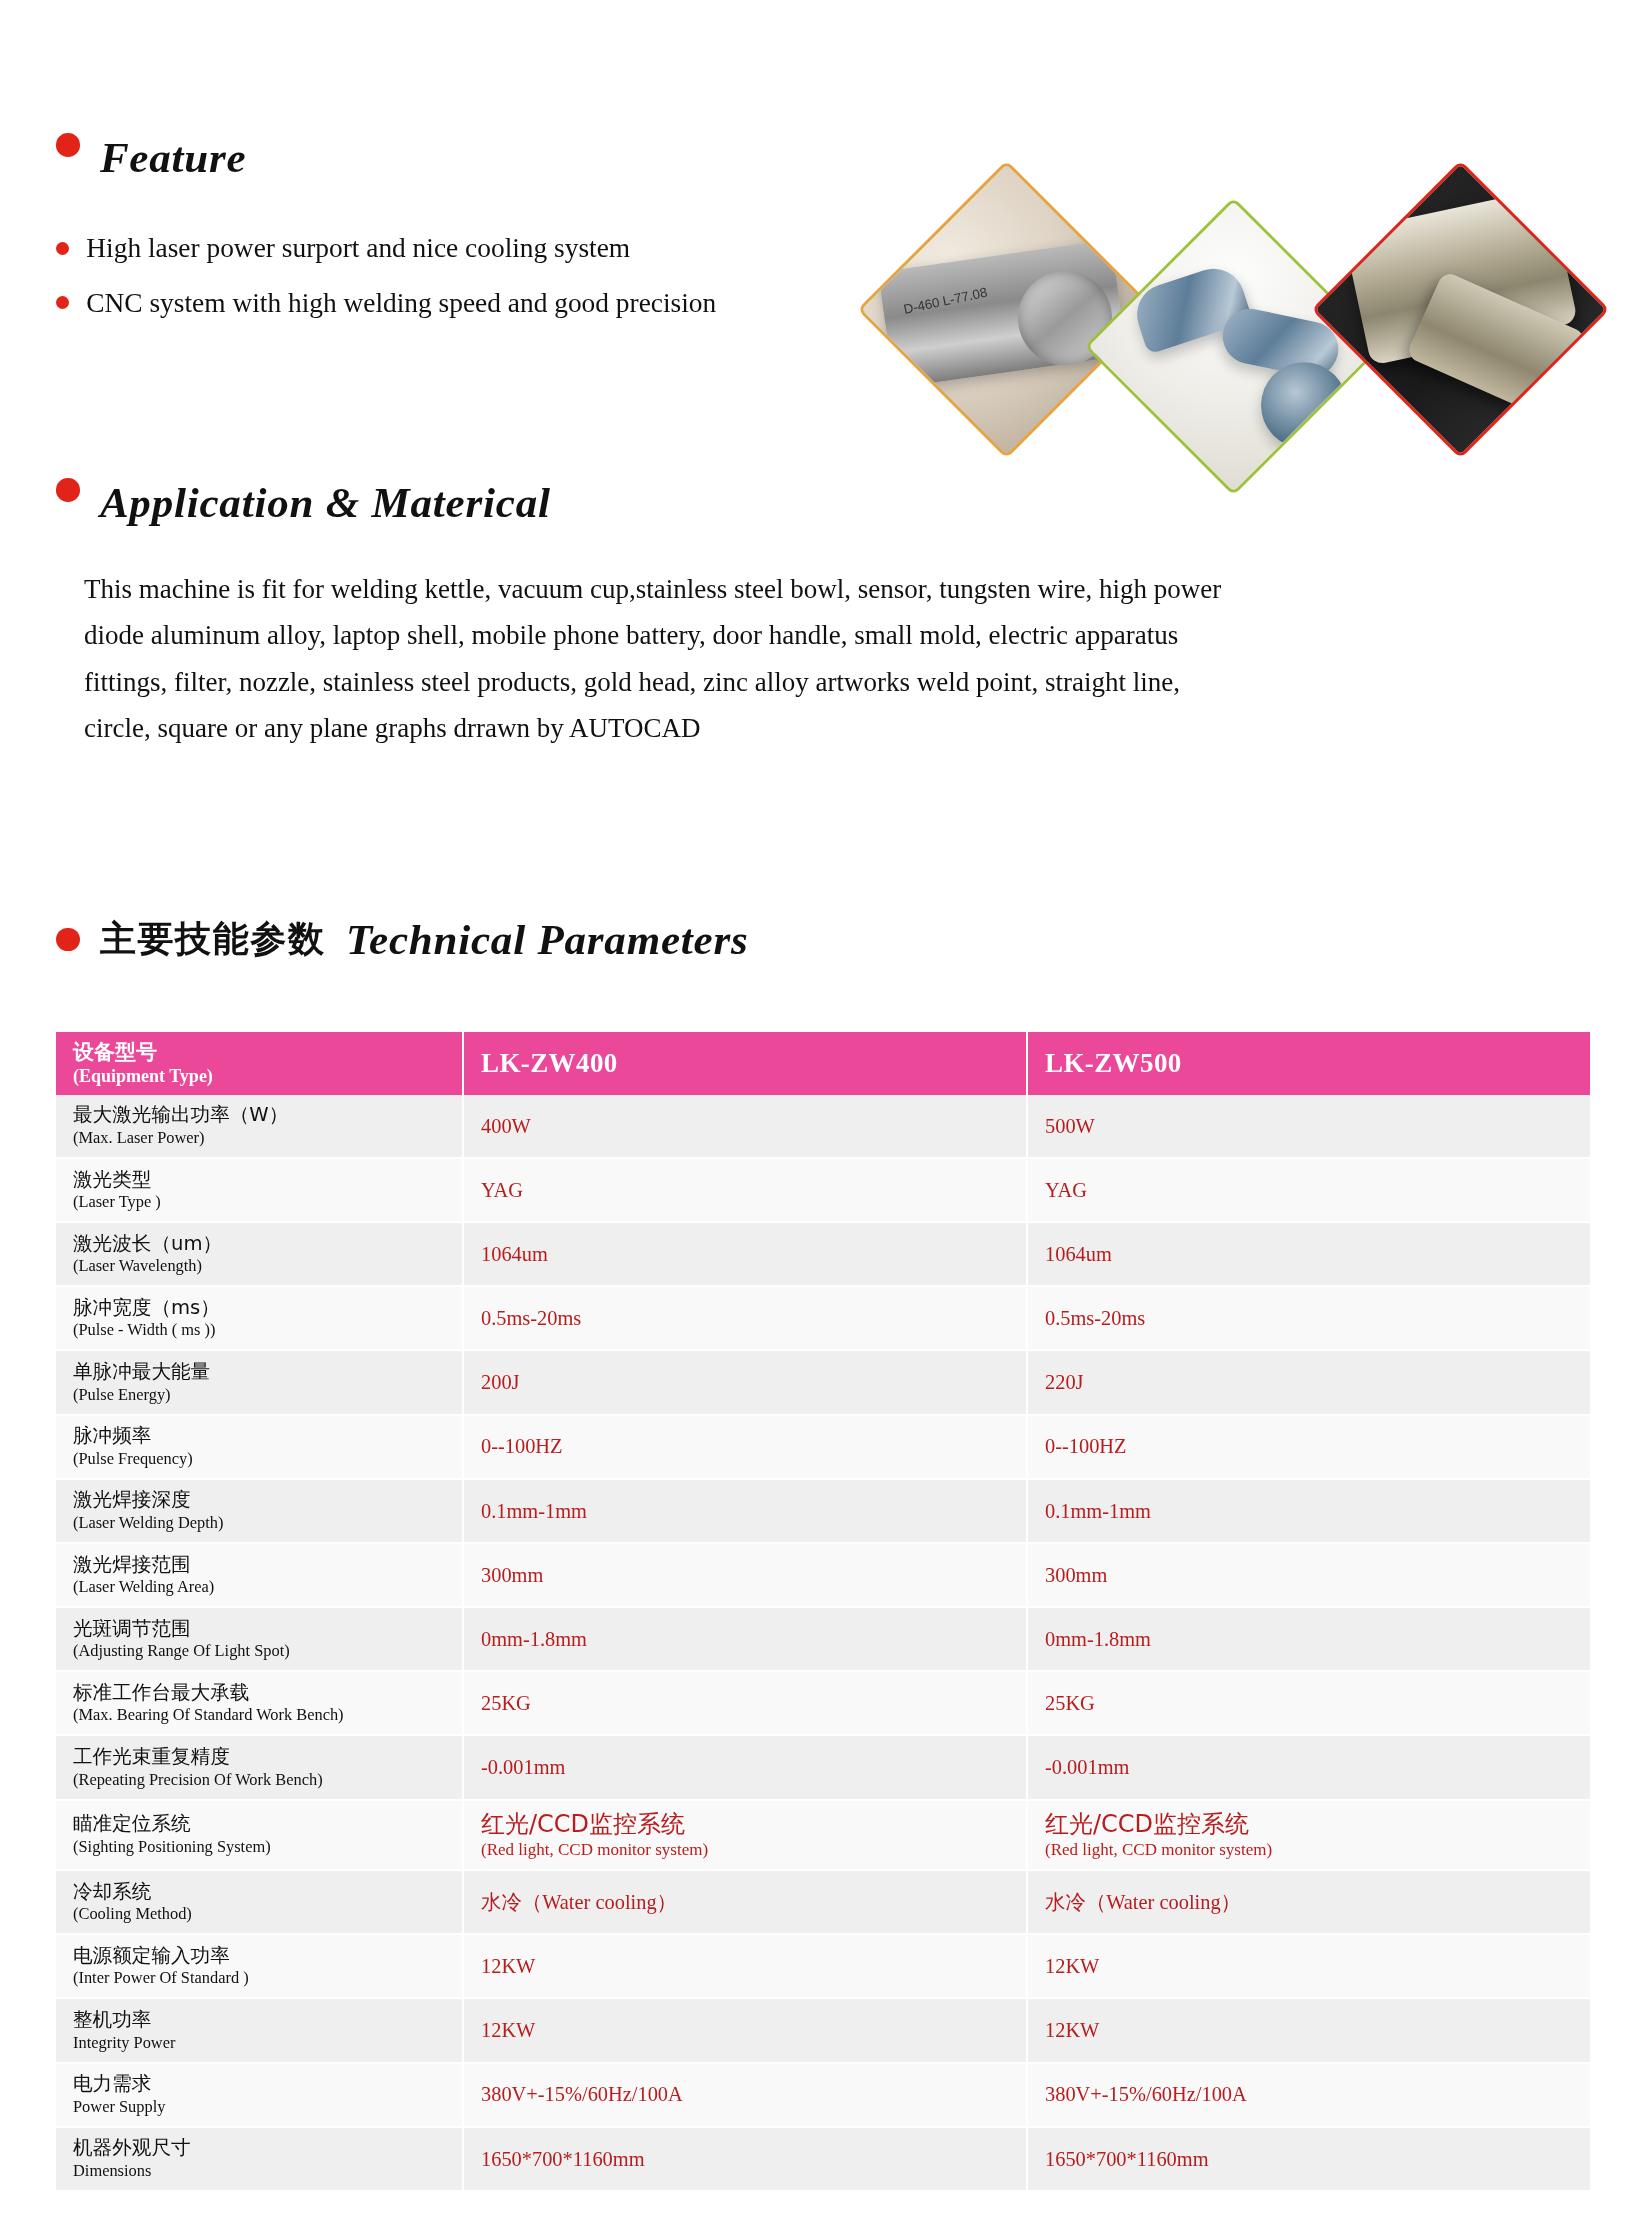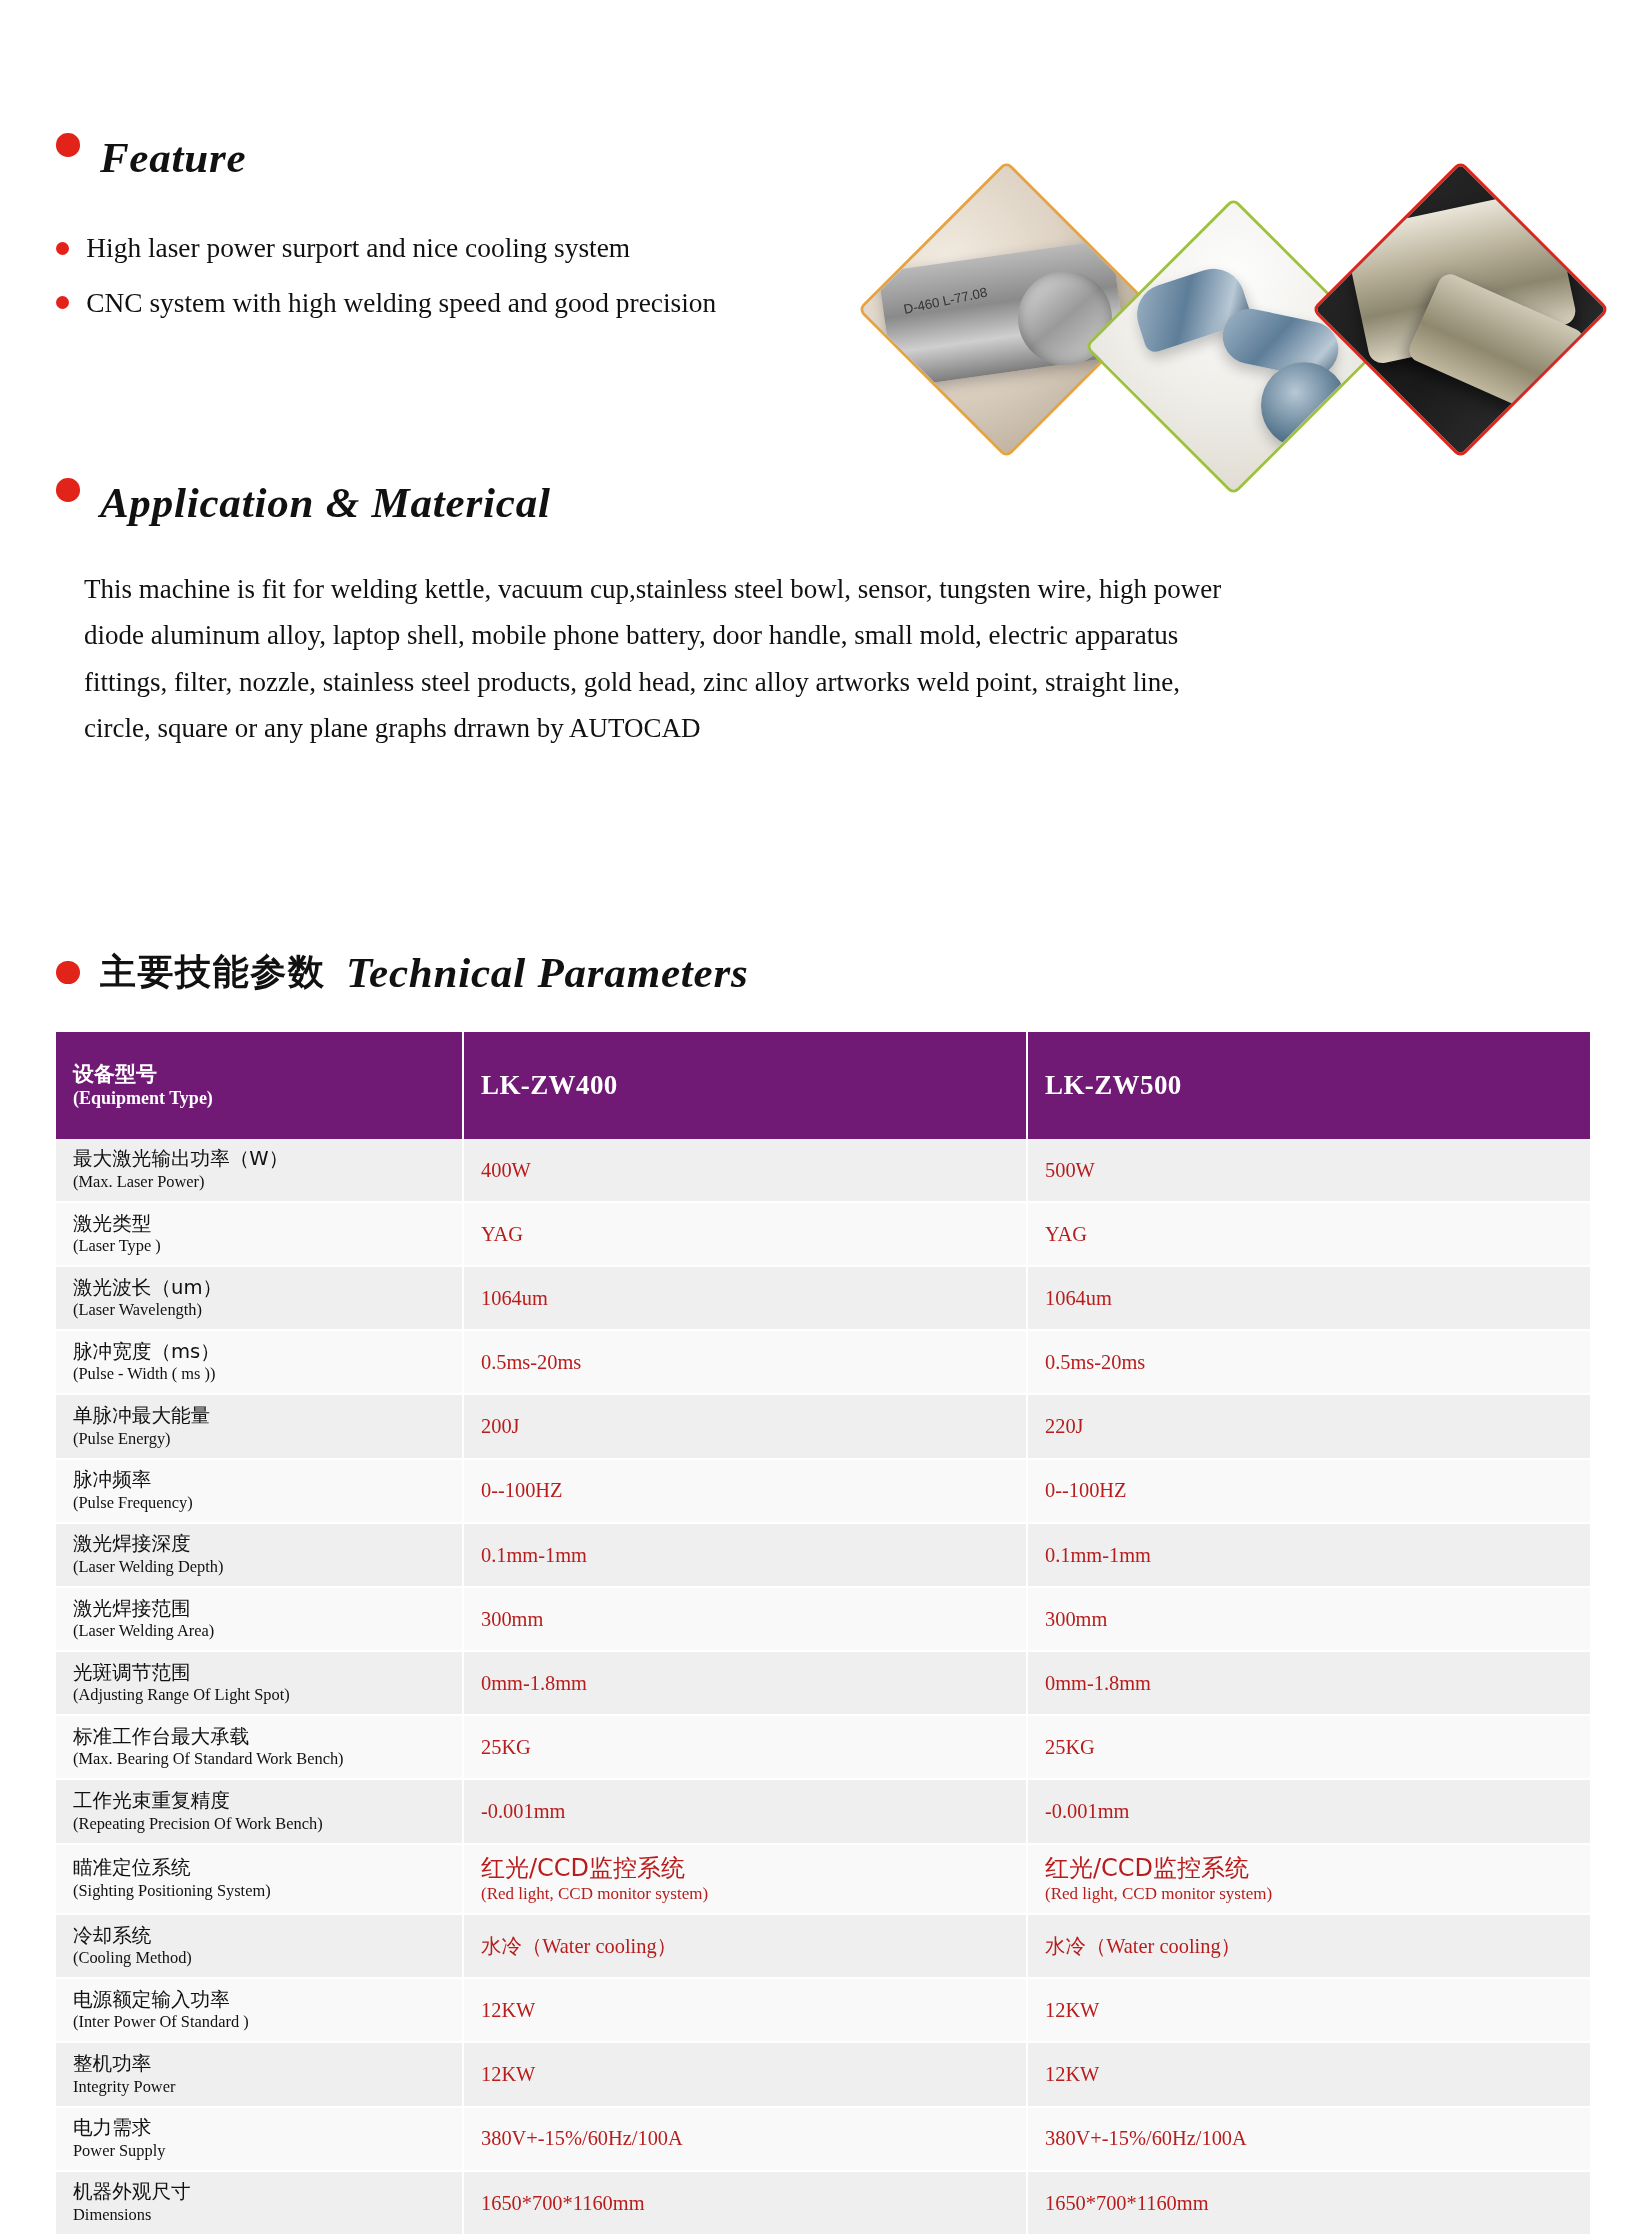--- a/index.html
+++ b/index.html
@@ -48,21 +48,21 @@
     font-family: "DejaVu Sans", sans-serif;
     font-style: normal;
     font-weight: bold;
     font-size: 36px;
     color: #111;
     letter-spacing: 1.6px;
   }
 
   #feature-head { position: absolute; left: 56px; top: 133px; }
   #application-head { position: absolute; left: 56px; top: 478px; }
-  #tech-head { position: absolute; left: 56px; top: 948px; display: flex; align-items: flex-end; gap: 20.4px;}
+  #tech-head { position: absolute; left: 56px; top: 915px; display: flex; align-items: flex-end; gap: 20.4px;}
   #tech-head .bullet-big { align-self: center; }
 
   
   .feature-list {
     position: absolute;
     left: 56px;
     top: 229px;
     width: 807px;
   }
   .feature-item {
@@ -197,24 +197,24 @@
     top: 1032px;
     width: 1535px;
     border-collapse: collapse;
     table-layout: fixed;
   }
   table.params col.c1 { width: 407px; }
   table.params col.c2 { width: 564px; }
   table.params col.c3 { width: 564px; }
 
   table.params thead th {
-    background: #701a75;
+    background: #ec4899;
     color: #ffffff;
     text-align: left;
-    padding: 29px 17px;
+    padding: 7px 17px;
     border-right: 2.3px solid #ffffff;
     vertical-align: middle;
   }
   .th-cn {
     display: block;
     font-family: "DejaVu Sans", sans-serif;
     font-weight: bold;
     font-size: 21px;
     line-height: 1.25;
   }

